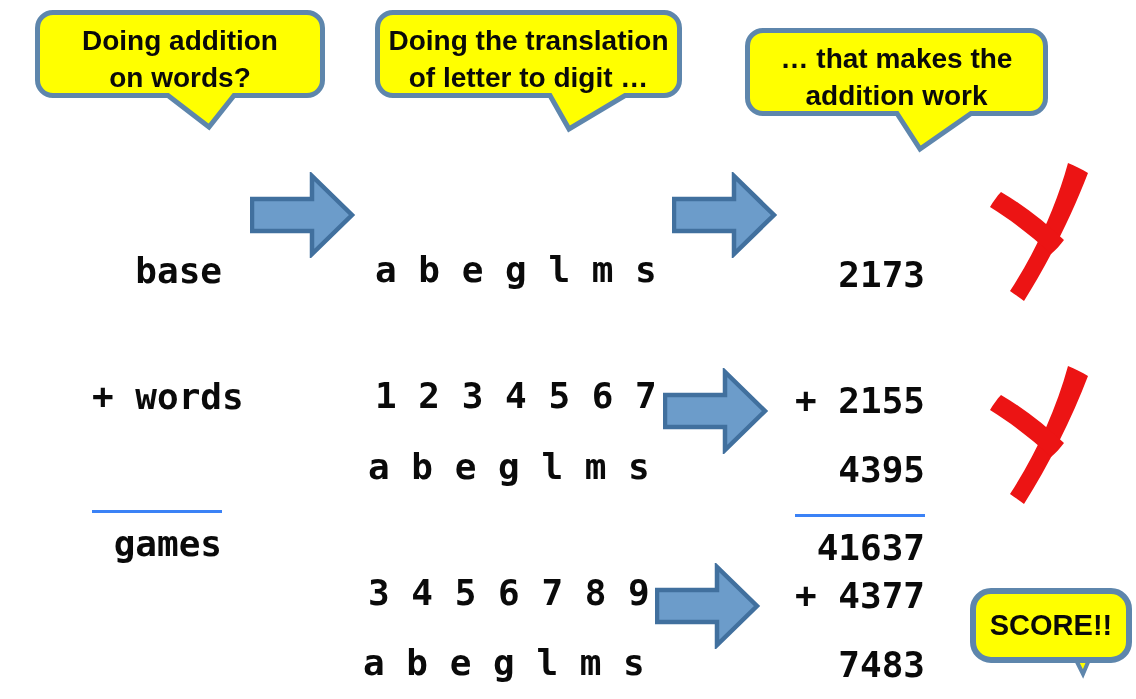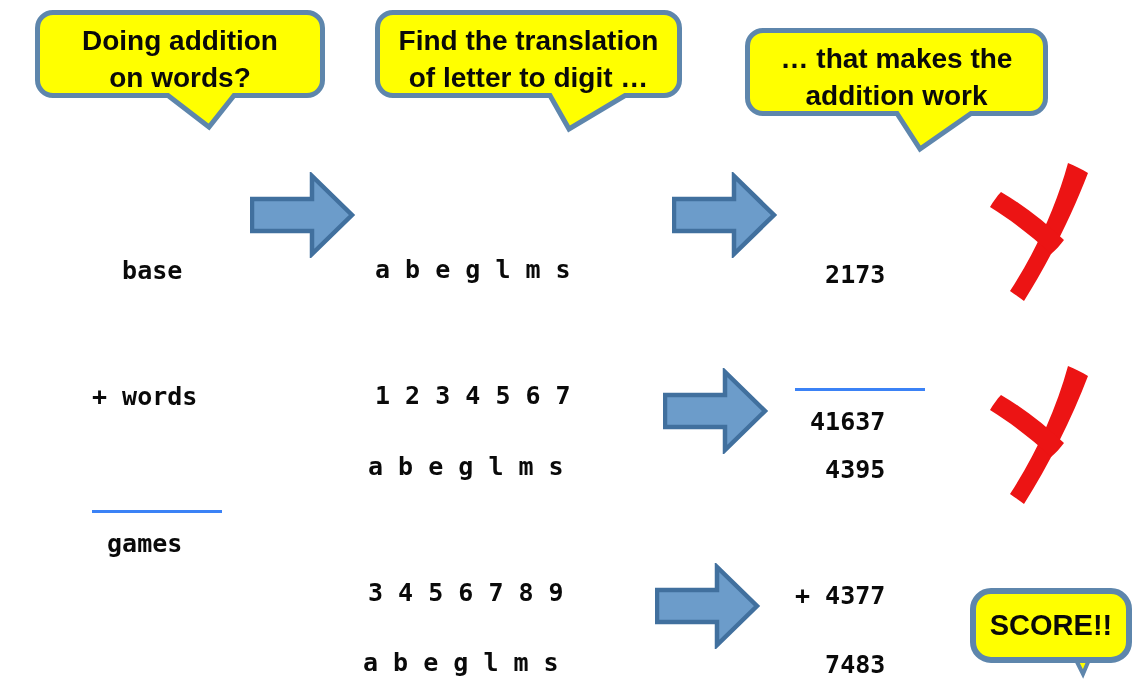--- a/index.html
+++ b/index.html
@@ -8,21 +8,21 @@
     font-family:"Liberation Sans", sans-serif;overflow:hidden;
   }
   .callout{position:absolute;margin-left:25px;}
   .callout svg{position:absolute;left:0;top:0;display:block;}
   .callout-text{
     position:absolute;left:0;right:0;top:12px;text-align:center;
     font-weight:bold;font-size:28px;line-height:37px;color:#0a0a0a;
   }
   .mono{
     position:absolute;font-family:"DejaVu Sans Mono", monospace;
-    font-weight:bold;font-size:25px;line-height:42px;white-space:pre;color:#0a0a0a;
+    font-weight:bold;font-size:36px;line-height:42px;white-space:pre;color:#0a0a0a;
   }
   .sum{width:130px;}
   .sum-total{border-top:3px solid #3b82f6;margin-top:8px;padding-top:10px;}
   .icon{position:absolute;}
   .icon svg{display:block;}
   .score-bubble{position:absolute;left:970px;top:588px;width:162px;height:75px;}
   .score-bubble svg{position:absolute;left:0;top:0;}
   .score-text{
     position:absolute;left:0;right:0;top:0;height:75px;line-height:75px;
     text-align:center;font-weight:bold;font-size:29px;color:#0a0a0a;
@@ -41,21 +41,21 @@
       <div>Doing addition</div>
       <div>on words?</div>
     </div>
   </div>
 
   <div class="callout" style="left:350px;top:10px;width:307px;height:88px;">
     <svg width="307" height="128" viewBox="0 0 307 128">
       <path d="M 18,2.5 H 289 A 15.5,15.5 0 0 1 304.5,18 V 70 A 15.5,15.5 0 0 1 289,85.5 H 250 L 194,119 L 175,85.5 H 18 A 15.5,15.5 0 0 1 2.5,70 V 18 A 15.5,15.5 0 0 1 18,2.5 Z" fill="#ffff00" stroke="#5e86ac" stroke-width="5"></path>
     </svg>
     <div class="callout-text">
-      <div>Find the translation</div>
+      <div>Doing the translation</div>
       <div>of letter to digit …</div>
     </div>
   </div>
 
   <div class="callout" style="left:720px;top:28px;width:303px;height:88px;">
     <svg width="303" height="128" viewBox="0 0 303 128">
       <path d="M 18,2.5 H 285 A 15.5,15.5 0 0 1 300.5,18 V 70 A 15.5,15.5 0 0 1 285,85.5 H 226 L 175,121 L 152,85.5 H 18 A 15.5,15.5 0 0 1 2.5,70 V 18 A 15.5,15.5 0 0 1 18,2.5 Z" fill="#ffff00" stroke="#5e86ac" stroke-width="5"></path>
     </svg>
     <div class="callout-text">
       <div>… that makes the</div>
@@ -81,20 +81,21 @@
   </div>
 
   <div class="icon" style="left:672px;top:172px;">
     <svg width="106" height="86" viewBox="0 0 106 86">
       <polygon points="2,27 62,27 62,4 102,43 62,82 62,59 2,59" fill="#6c9cca" stroke="#41709e" stroke-width="4.5"></polygon>
     </svg>
   </div>
 
   <div class="mono sum" style="left:795px;top:170px;">
     <div>  2173</div>
+    <div>+ 2155</div>
     <div class="sum-total"> 41637</div>
   </div>
 
   <div class="icon" style="left:988px;top:163px;">
     <svg width="110" height="140" viewBox="0 0 110 140">
       <path d="M 80,0 C 87,3 94,6 100,10 C 84,52 60,100 36,138 C 31,134 26,131 22,128 C 47,90 68,44 80,0 Z" fill="#ec1414"></path>
       <path d="M 2,44 C 5,39 9,33 13,29 C 37,43 58,60 76,77 C 72,82 68,87 63,91 C 44,73 23,57 2,44 Z" fill="#ec1414"></path>
     </svg>
   </div>
 

